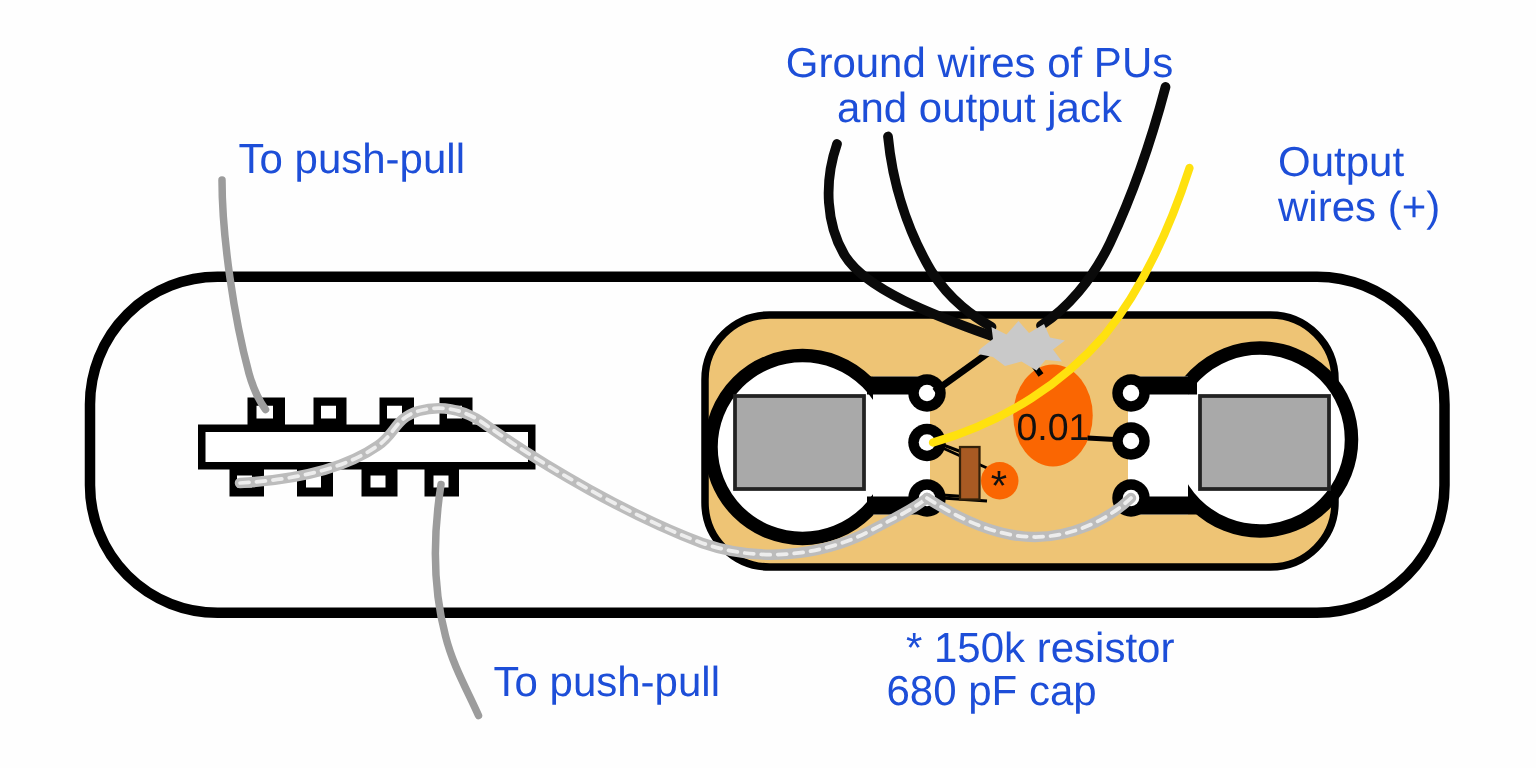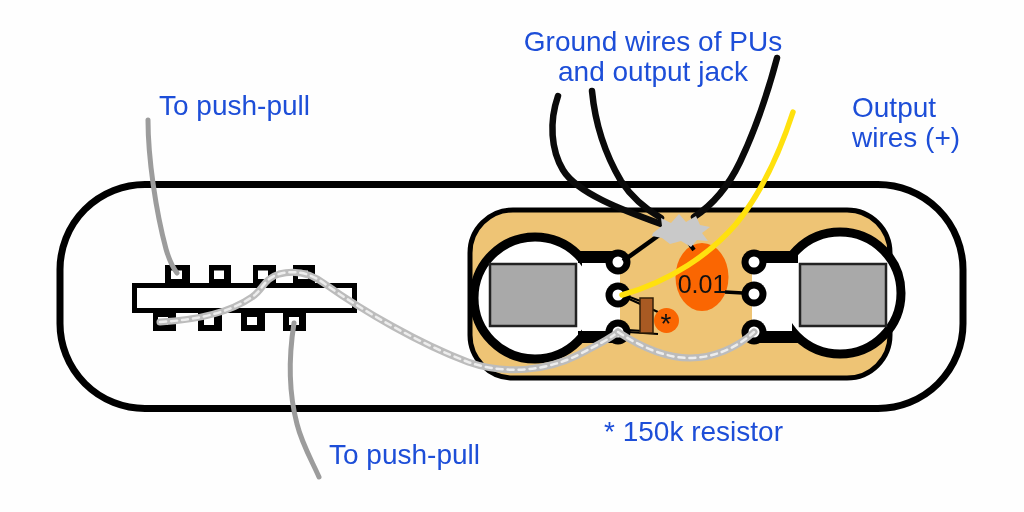--- a/index.html
+++ b/index.html
@@ -136,14 +136,15 @@
 </div>
 
 <div class="lbl" style="left:852px;top:93px;">
   <span style="display:block">Output</span>
   <span style="display:block">wires (+)</span>
 </div>
 
 <div class="lbl" style="left:329px;top:440px;">To push-pull</div>
 
 <div class="lbl" style="left:604px;top:417px;text-align:right;">* 150k resistor</div>
+<div class="lbl" style="left:591px;top:446px;">680 pF cap</div>
 
 </div>
 
 </body></html>

